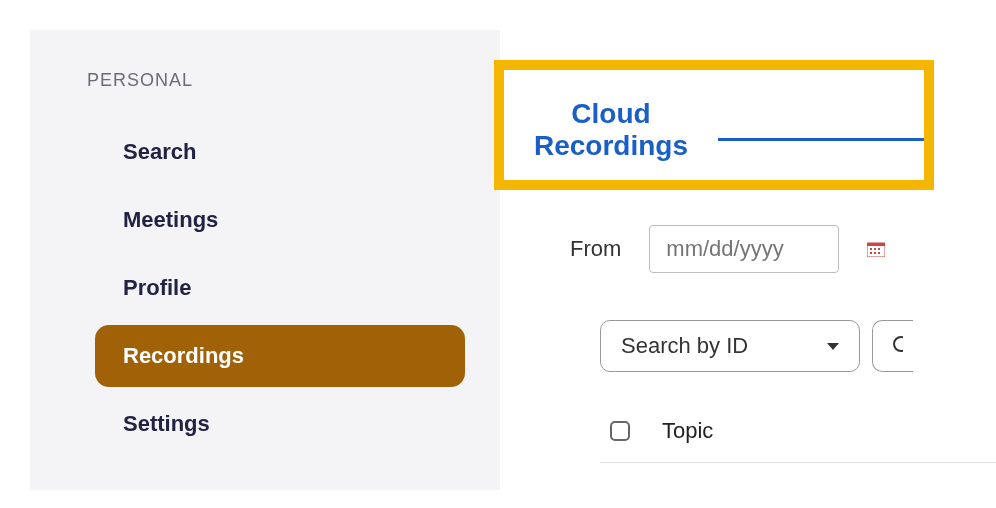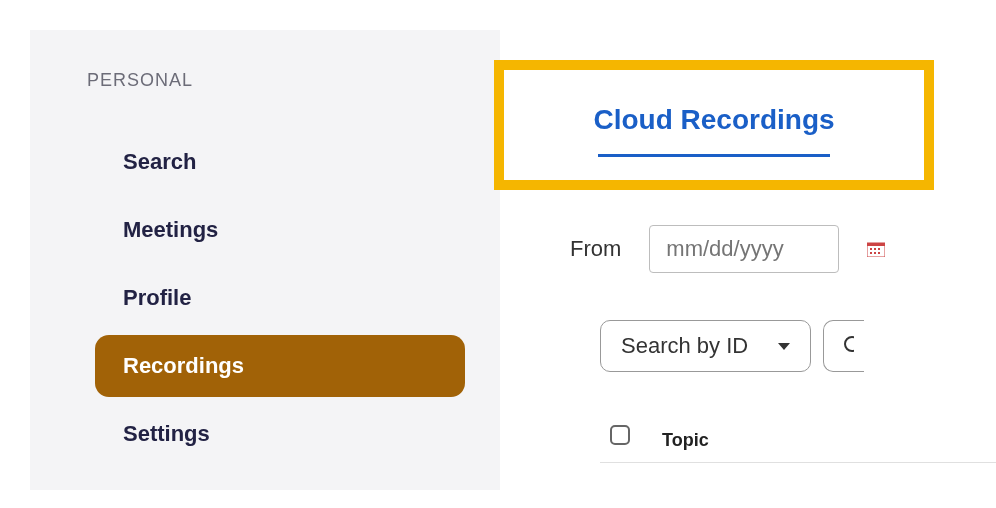--- a/index.html
+++ b/index.html
@@ -20,21 +20,21 @@
       background: #f4f4f6;
       padding: 40px 20px 40px 55px;
       margin: 30px 0 0 30px;
       height: 460px;
     }
     .sidebar-heading {
       font-size: 18px;
       letter-spacing: 1px;
       color: #6c6c78;
       font-weight: 400;
-      margin-bottom: 40px;
+      margin-bottom: 30px;
       margin-left: 2px;
     }
     .sidebar-item {
       padding: 18px 28px;
       font-size: 22px;
       color: #222244;
       font-weight: 600;
       margin: 6px 10px 6px 10px;
       border-radius: 14px;
       cursor: pointer;
@@ -51,21 +51,21 @@
     }
     .highlight-box {
       position: absolute;
       top: 60px;
       left: -6px;
       width: 440px;
       height: 130px;
       border: 10px solid #f5b600;
       background: #ffffff;
       display: flex;
-      flex-direction: column;
+      flex-direction: row;
       align-items: center;
       justify-content: center;
       padding-top: 10px;
     }
     .tab-label {
       color: #1a5fc7;
       font-size: 28px;
       font-weight: 600;
       text-align: center;
     }
@@ -110,21 +110,21 @@
       display: flex;
       align-items: center;
       gap: 12px;
     }
     .search-select {
       border: 1px solid #999;
       border-radius: 10px;
       padding: 12px 20px;
       font-size: 22px;
       color: #333;
-      width: 211px;
+      width: 260px;
       background: #fff;
       display: flex;
       justify-content: space-between;
       align-items: center;
       cursor: pointer;
     }
     .caret-down {
       width: 0; height: 0;
       border-left: 6px solid transparent;
       border-right: 6px solid transparent;
@@ -150,24 +150,23 @@
     }
     .checkbox {
       width: 20px;
       height: 20px;
       border: 2px solid #666;
       border-radius: 5px;
       background: #fff;
       cursor: pointer;
     }
     .topic-label {
-      font-size: 18px;
-      font-weight: 700;
+      font-size: 22px;
+      font-weight: 400;
       color: #222;
-      margin-top: 12px;
     }
     .divider {
       position: absolute;
       top: 462px;
       left: 100px;
       width: 400px;
       height: 1px;
       background: #e0e0e0;
     }
   </style>

